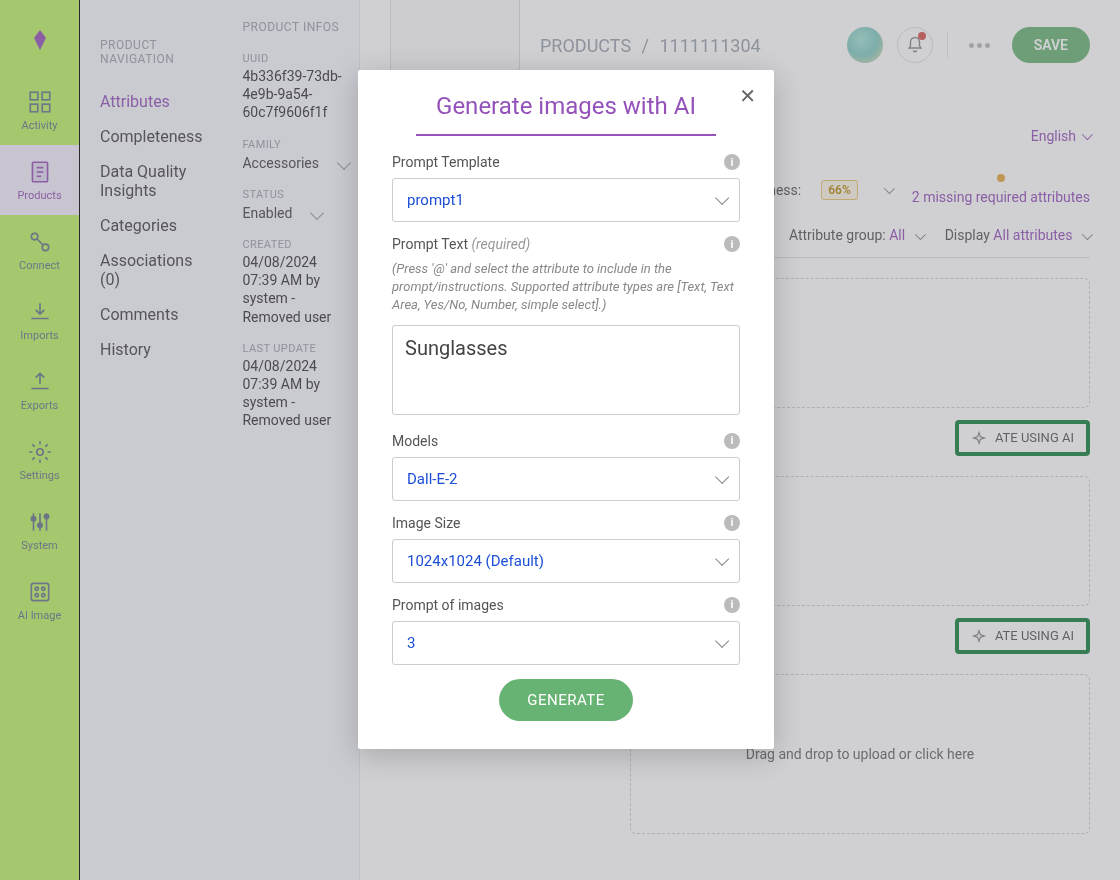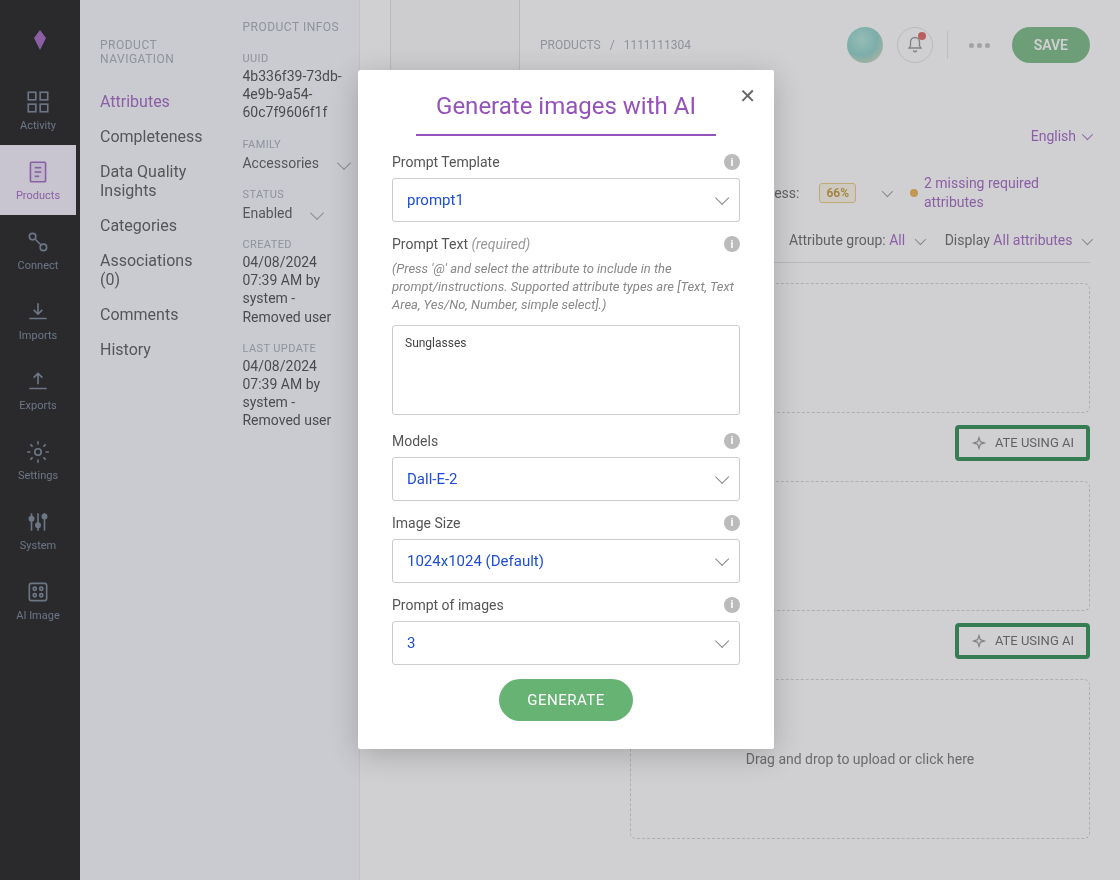--- a/index.html
+++ b/index.html
@@ -1,19 +1,19 @@
 <!DOCTYPE html>
 <html><head>
   <meta charset="utf-8">
   <style>
     * { margin: 0; padding: 0; box-sizing: border-box; font-family: -apple-system, BlinkMacSystemFont, "Segoe UI", Roboto, sans-serif; }
     body { width: 1120px; height: 880px; overflow: hidden; position: relative; background: #fff; }
     
     
-    .rail { position: absolute; left: 0; top: 0; width: 80px; height: 880px; background: #000000; border-right: 4px solid #000000; display: flex; flex-direction: column; }
+    .rail { position: absolute; left: 0; top: 0; width: 80px; height: 880px; background: #bef264; border-right: 1px solid #000000; display: flex; flex-direction: column; }
     .rail-logo { width: 80px; height: 75px; display: flex; align-items: center; justify-content: center; }
     .rail-logo svg { width: 32px; height: 32px; }
     .rail-item { display: flex; flex-direction: column; align-items: center; justify-content: center; height: 70px; cursor: pointer; color: #67768a; font-size: 11px; }
     .rail-item.active { background: #f3effa; color: #9452ba; }
     .rail-item svg { width: 26px; height: 26px; margin-bottom: 4px; stroke: currentColor; fill: none; }
     .rail-item.active svg { stroke: #9452ba; fill: #9452ba; fill-opacity: 0.15; }
     
     
     .navpane { position: absolute; left: 80px; top: 0; width: 280px; height: 880px; background: #f6f7fb; border-right: 1px solid #e8e8e8; display: flex; }
     .navpane-top { padding: 20px; }
@@ -25,39 +25,39 @@
     .info-label { color: #9ba1ab; font-size: 11px; letter-spacing: 0.4px; margin-bottom: 2px; }
     .info-value { color: #333; font-size: 14px; line-height: 1.3; }
     .info-value.link { color: #444; display: inline-flex; align-items: center; gap: 16px; }
     .chev { display: inline-block; width: 10px; height: 10px; border-right: 1.5px solid #999; border-bottom: 1.5px solid #999; transform: rotate(45deg); margin-left: 4px; }
     .collapse-icon { padding: 18px 20px; margin-top: auto; color:#9ba1ab; }
     
     
     .main { position: absolute; left: 360px; top: 0; width: 760px; height: 880px; background: #fff; padding: 0 30px; }
     .topbar { height: 90px; display: flex; align-items: center; }
     .thumb { width: 130px; height: 130px; border: 1px solid #ddd; border-radius: 4px; margin-right: 20px; background: #fafafa; }
-    .crumbs { color: #9ba1ab; font-size: 12px; }
+    .crumbs { color: #9ba1ab; font-size: 18px; }
     .crumbs .cur { color: #9ba1ab; }
     .topbar-right { margin-left: auto; display: flex; align-items: center; gap: 14px; }
     .icon-btn { width: 36px; height: 36px; border-radius: 50%; display: flex; align-items: center; justify-content: center; position: relative; cursor: pointer; }
     .icon-btn.bordered { border: 1px solid #ddd; }
     .icon-btn .dot { position: absolute; top: 4px; right: 6px; width: 8px; height: 8px; background: #d9534f; border-radius: 50%; }
     .more-dots { display: flex; gap: 3px; }
     .more-dots span { width: 5px; height: 5px; background: #bbb; border-radius: 50%; }
     .vsep { width: 1px; height: 28px; background: #e4e4e4; }
     .save-btn { background: #67b373; color: #fff; border: none; border-radius: 20px; padding: 10px 22px; font-size: 14px; font-weight: 600; cursor: pointer; text-align: right; }
     
     .subheader { display:flex; align-items:center; justify-content:flex-end; gap:14px; font-size:14px; color:#555; margin-top:38px; }
     .subheader .sel { color:#9452ba; display:inline-flex; align-items:center; }
     .chev-sm { display:inline-block; width:8px; height:8px; border-right:1.5px solid currentColor; border-bottom:1.5px solid currentColor; transform: rotate(45deg) translateY(-2px); margin-left:6px; }
     
     .row2 { display:flex; align-items:center; justify-content:flex-end; gap:20px; margin-top: 30px; font-size: 14px; }
     .comp-label { color:#555; }
     .pct-badge { display:inline-block; border:1px solid #e6c46b; color:#b58a13; background:#fdf6e3; border-radius:3px; padding:2px 6px; font-size:12px; font-weight:600; }
-    .warn-text { color:#9452ba; display:flex; align-items:center; gap:6px; max-width:180px; line-height:1.35; }
+    .warn-text { color:#9452ba; display:flex; align-items:center; gap:6px; max-width:180px; line-height:1.35;flex-direction:column; }
     .warn-dot { width:8px; height:8px; background:#e6a83c; border-radius:50%; flex-shrink:0; }
     
     .row3 { display:flex; align-items:center; justify-content:flex-end; gap:22px; margin-top: 20px; font-size: 14px; color:#555; padding-bottom:14px; border-bottom:1px solid #ddd; }
     .row3 .sel { color:#9452ba; }
     
     .upload-box { border:1px dashed #ccc; border-radius:6px; height:130px; margin-top:20px; width:460px; margin-left:auto; }
     .ai-btn { display:inline-flex; align-items:center; gap:8px; border:4px solid #15803d; background:#fff; color:#555; border-radius:4px; padding:6px 12px; margin-top:12px; margin-left:auto; cursor:pointer; font-size:13px; float:right; }
     .ai-btn svg { width:16px; height:16px; stroke:#888; fill:none; }
     .drop-hint { text-align:center; color:#666; font-size:14px; margin-top:50px; }
     
@@ -68,21 +68,21 @@
     .modal-title { color:#9452ba; font-size:24px; font-weight:400; text-align:center; padding-bottom:14px; border-bottom: 2px solid #9452ba; width: 86%; margin: 0 auto 18px; }
     .modal-close { position:absolute; top:14px; right:18px; font-size:20px; color:#666; cursor:pointer; background:none; border:none; }
     .field { margin-bottom: 14px; }
     .field-head { display:flex; justify-content:space-between; align-items:center; margin-bottom:8px; }
     .field-label { color:#555; font-size:14px; }
     .field-label .req { color:#999; font-style:italic; }
     .info-icon { width:16px; height:16px; border-radius:50%; background:#bbb; color:#fff; display:inline-flex; align-items:center; justify-content:center; font-size:11px; font-weight:700; }
     .field-hint { color:#888; font-size:13px; font-style:italic; line-height:1.4; margin-bottom:10px; }
     .sel-box { border:1px solid #ccc; border-radius:3px; height:44px; display:flex; align-items:center; justify-content:space-between; padding:0 14px; color:#1d4ed8; font-size:15px; cursor:pointer; }
     .sel-box .chevd { width:10px; height:10px; border-right:1.5px solid #888; border-bottom:1.5px solid #888; transform: rotate(45deg) translateY(-3px); }
-    .txt-area { border:1px solid #ccc; border-radius:3px; width:100%; height:90px; padding:10px 12px; font-size:12px; resize:none; font-family:inherit; color:#444; }
+    .txt-area { border:1px solid #ccc; border-radius:3px; width:100%; height:90px; padding:10px 12px; font-size:20px; resize:none; font-family:inherit; color:#444; }
     .gen-btn { display:block; margin: 14px auto 0; background:#67b373; color:#fff; border:none; border-radius:24px; padding:12px 28px; font-size:15px; letter-spacing:0.5px; cursor:pointer; }
     
     .avatar-img { width:36px; height:36px; border-radius:50%; background: radial-gradient(circle at 40% 35%, #a6e1d5 0%, #7fcac0 50%, #e6d9a8 100%); }
   </style>
 </head>
 <body>
 
 <div class="rail">
   <div class="rail-logo">
     <svg viewBox="0 0 32 32">

